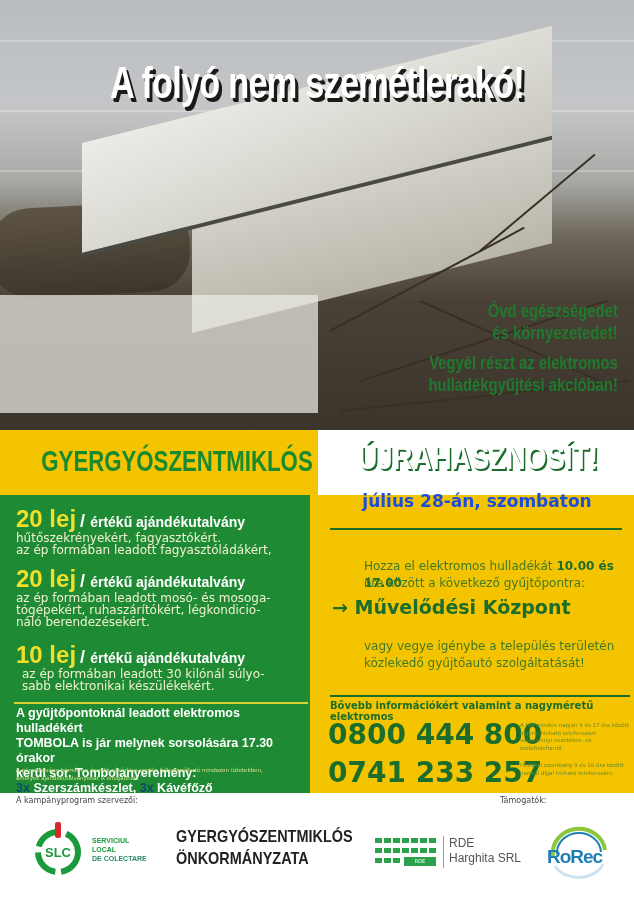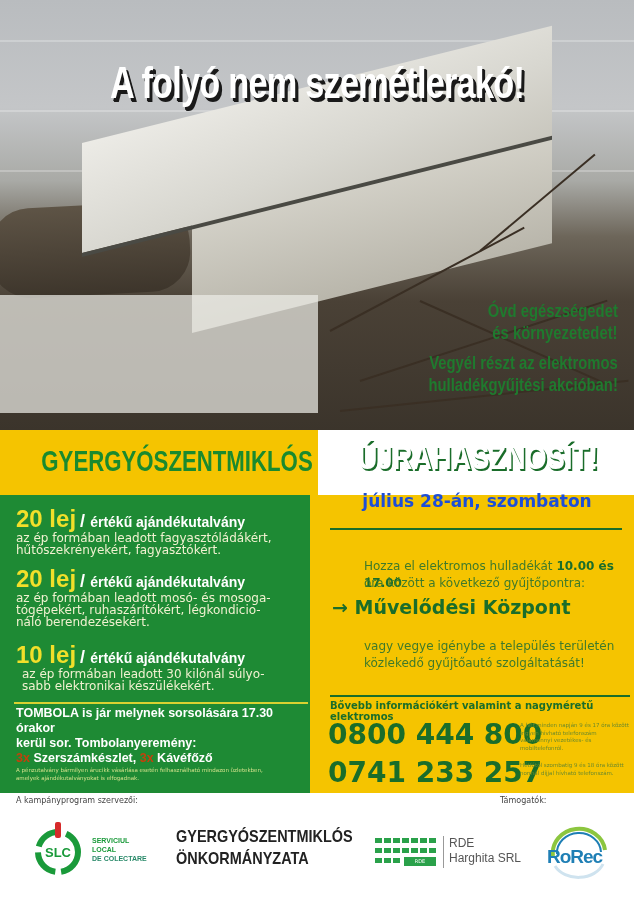--- a/index.html
+++ b/index.html
@@ -23,21 +23,21 @@
   .right-head span{position:absolute;left:-30px;top:8px;width:380px;text-align:center;font-family:"Liberation Sans",sans-serif;font-weight:bold;font-size:34px;color:#fff;transform:scaleX(0.8);white-space:nowrap;text-shadow:2px 2px 0 #1a6d2a;}
   .green-panel{position:absolute;left:0;top:495px;width:310px;height:298px;background:#1e8a34;}
   .yellow-strip{position:absolute;left:310px;top:495px;width:8px;height:298px;background:#f5c400;}
   .voucher{position:absolute;left:16px;width:290px;}
   .v-amount{font-family:"Liberation Sans",sans-serif;font-weight:bold;font-size:24px;color:#f2df2a;}
   .v-slash{font-family:"Liberation Sans",sans-serif;font-weight:bold;font-size:18px;color:#fff;margin-left:4px;}
   .v-label{font-family:"Liberation Sans",sans-serif;font-weight:bold;font-size:14px;color:#fff;}
   .v-desc{font-family:"DejaVu Sans",sans-serif;font-size:12px;line-height:14px;color:#f1f1d0;margin-top:-2px;}
   .divider-y{position:absolute;left:14px;width:294px;height:2px;background:#d9d231;}
   .tombola{position:absolute;left:16px;top:706px;width:294px;font-family:"Liberation Sans",sans-serif;font-weight:bold;font-size:12.5px;line-height:15px;color:#fff;}
-  .tombola .y{color:#c2410c;}
+  .tombola .y{color:#0c4a6e;}
   .fine{position:absolute;left:16px;top:766px;width:292px;font-size:5.5px;line-height:8px;color:#cfe08a;}
   .yellow-panel{position:absolute;left:318px;top:495px;width:316px;height:298px;background:#f5c400;}
   .date{position:absolute;left:332px;top:471px;width:290px;font-family:"DejaVu Sans",sans-serif;font-weight:bold;font-size:17px;color:#1d4ed8;text-align:center;padding-top:20px;}
   .date-line{position:absolute;left:330px;top:528px;width:292px;height:2px;background:#1a6d2a;}
   .ytext{position:absolute;left:332px;font-family:"DejaVu Sans",sans-serif;font-size:12px;line-height:17px;color:#3f7a2a;margin-left:32px;}
   .ytext b{color:#1a6d2a;}
   .arrow-line{position:absolute;left:332px;top:596px;font-family:"DejaVu Sans",sans-serif;font-weight:bold;font-size:19px;color:#1a6d2a;}
   .info-line{position:absolute;left:330px;top:695px;width:300px;height:2px;background:#1a6d2a;}
   .info{position:absolute;left:330px;top:700px;width:300px;font-family:"DejaVu Sans",sans-serif;font-weight:bold;font-size:10px;line-height:11px;color:#1a6d2a;}
   .phone{position:absolute;left:328px;font-family:"DejaVu Sans",sans-serif;font-weight:bold;font-size:28px;color:#1a6d2a;letter-spacing:0px;}
@@ -86,40 +86,41 @@
 </div>
 <div class="right-head">
   <span>ÚJRAHASZNOSÍT!</span>
 </div>
 
 <div class="green-panel"></div>
 <div class="yellow-strip"></div>
 
 <div class="voucher" style="top:505px">
   <div><span class="v-amount">20 lej</span><span class="v-slash">/</span> <span class="v-label">értékű ajándékutalvány</span></div>
+  <div class="v-desc">hűtőszekrényekért, fagyasztókért.</div>
   <div class="v-desc">az ép formában leadott fagyasztóládákért,</div>
-  <div class="v-desc">hűtőszekrényekért, fagyasztókért.</div>
 </div>
 
 <div class="voucher" style="top:565px">
   <div><span class="v-amount">20 lej</span><span class="v-slash">/</span> <span class="v-label">értékű ajándékutalvány</span></div>
   <div class="v-desc">az ép formában leadott mosó- és mosoga-</div>
   <div class="v-desc">tógépekért, ruhaszárítókért, légkondicio-</div>
   <div class="v-desc">náló berendezésekért.</div>
 </div>
 
 <div class="voucher" style="top:641px">
   <div><span class="v-amount">10 lej</span><span class="v-slash">/</span> <span class="v-label">értékű ajándékutalvány</span></div>
   <div class="v-desc" style="padding-left:6px">az ép formában leadott 30 kilónál súlyo-</div>
   <div class="v-desc" style="padding-left:6px">sabb elektronikai készülékekért.</div>
 </div>
 
 <div class="divider-y" style="top:702px"></div>
 
 <div class="tombola">
+  <div>A gyűjtőpontoknál leadott elektromos hulladékért</div>
   <div>TOMBOLA is jár melynek sorsolására 17.30 órakor</div>
   <div>kerül sor.  Tombolanyeremény:</div>
   <div><span class="y">3x</span> <span>Szerszámkészlet,</span> <span class="y">3x</span> <span>Kávéfőző</span></div>
 </div>
 <div class="fine">
   <div>A pénzutalvány bármilyen árucikk vásárlása esetén felhasználható mindazon üzletekben,</div>
   <div>amelyek ajándékutalványokat is elfogadnak.</div>
 </div>
 
 <div class="yellow-panel"></div>

